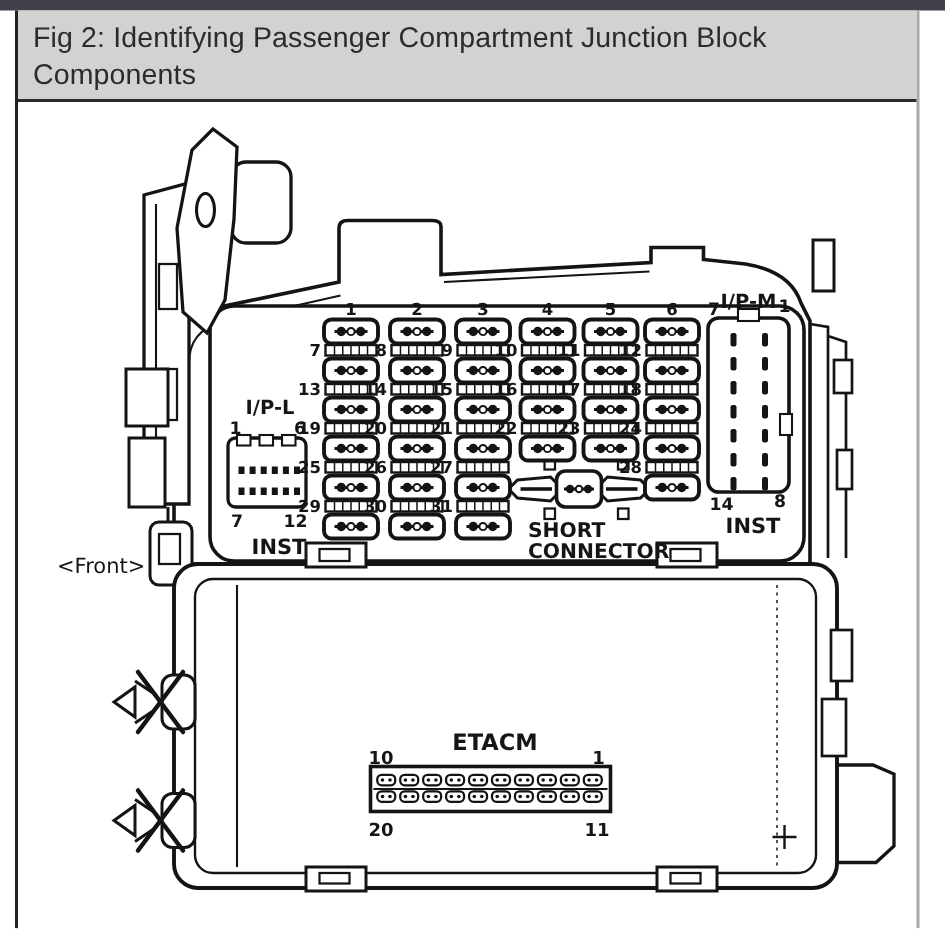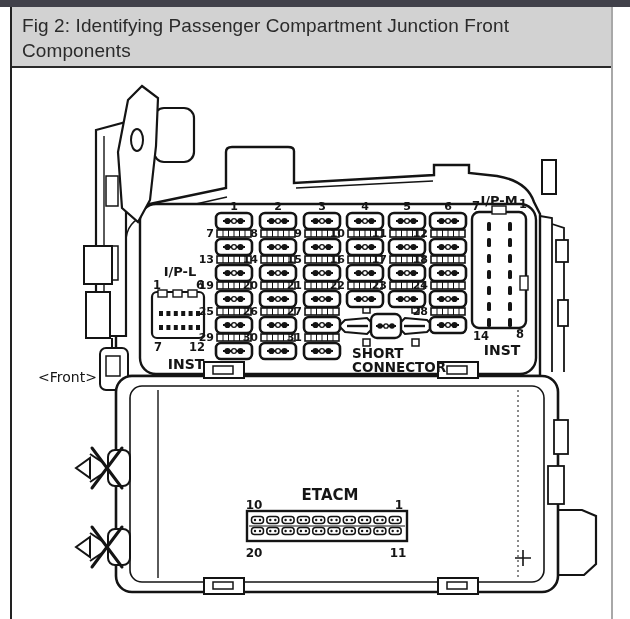--- a/index.html
+++ b/index.html
@@ -20,21 +20,21 @@
 </style>
 </head>
 <body>
 <div id="page">
 
   <div id="frame-top"></div>
   <div id="border-left"></div>
   <div id="border-right"></div>
 
   <div id="titlebar">
-    <span class="t">Fig 2: Identifying Passenger Compartment Junction Front Components</span>
+    <span class="t">Fig 2: Identifying Passenger Compartment Junction Block Components</span>
   </div>
 
   <div id="diagram">
     <svg id="diagram-svg" width="630" height="549" viewBox="0 70 630 549">
 
       <g>
         <path class="ln" stroke-width="1.8" d="M540,216 L552,218 L552,372 M552,224 L564,228 L564,372"></path>
         <rect class="wh" stroke-width="1.8" x="556" y="240" width="12" height="22"></rect>
         <rect class="wh" stroke-width="1.8" x="558" y="300" width="10" height="26"></rect>
         <rect class="wh" stroke-width="2" x="542" y="160" width="14" height="34"></rect>

